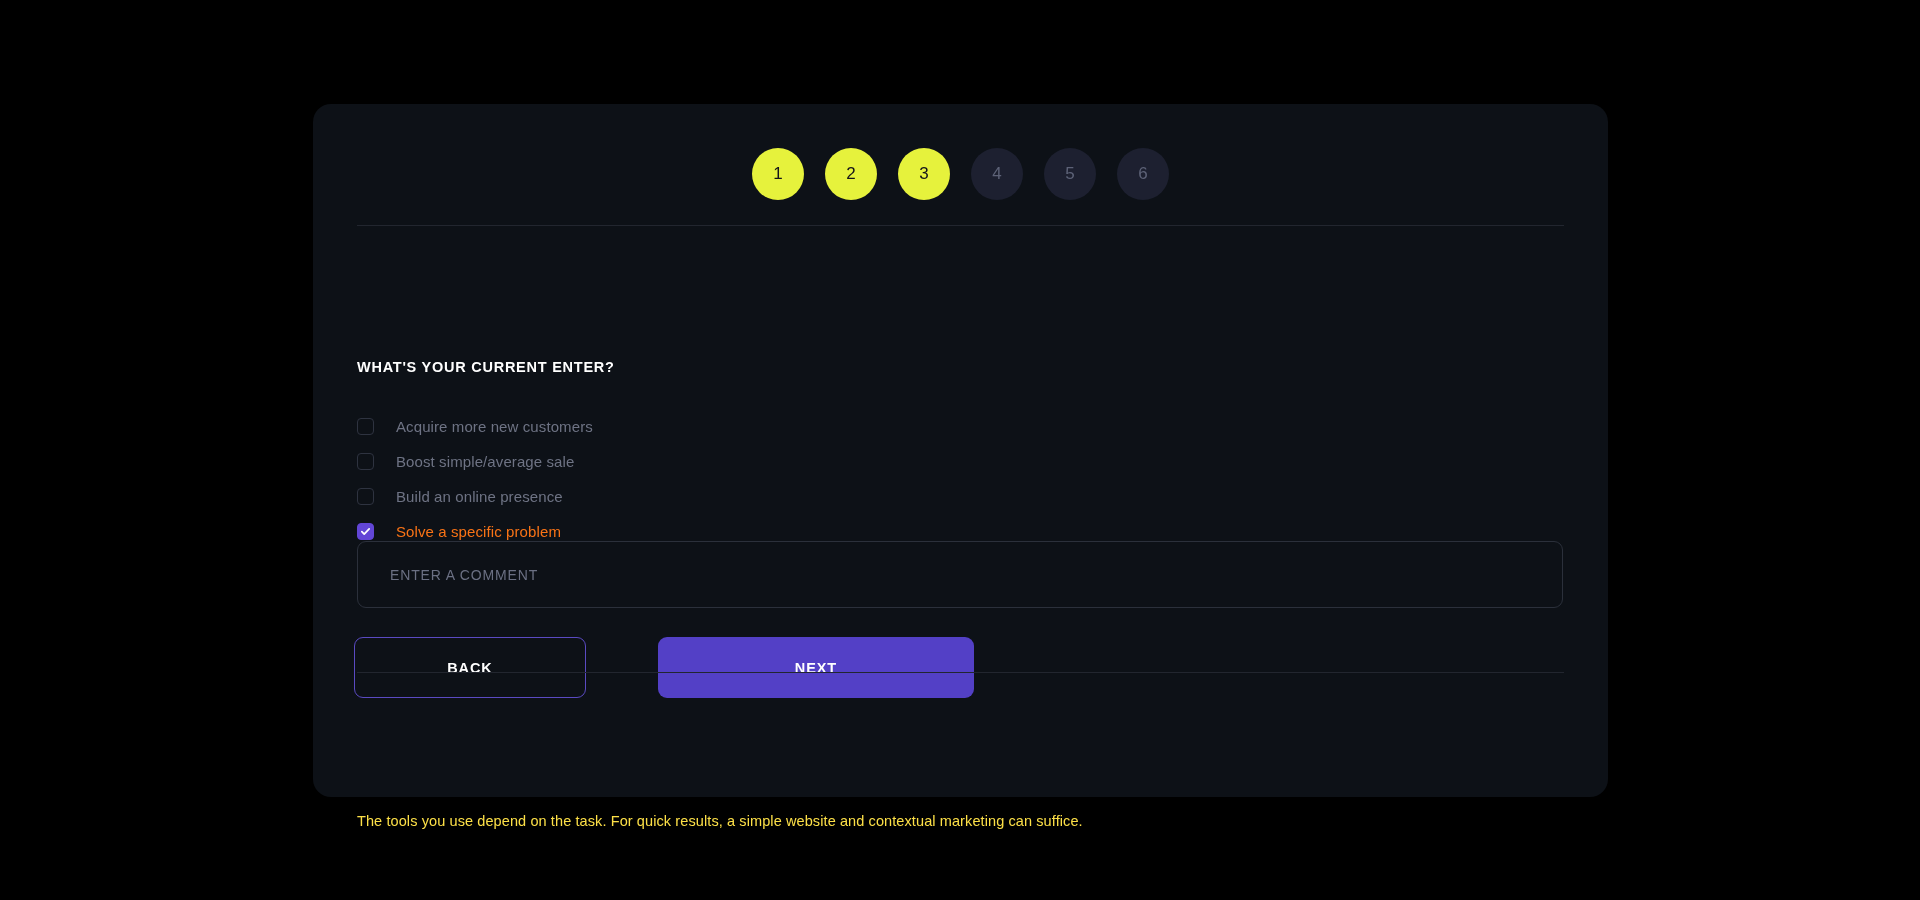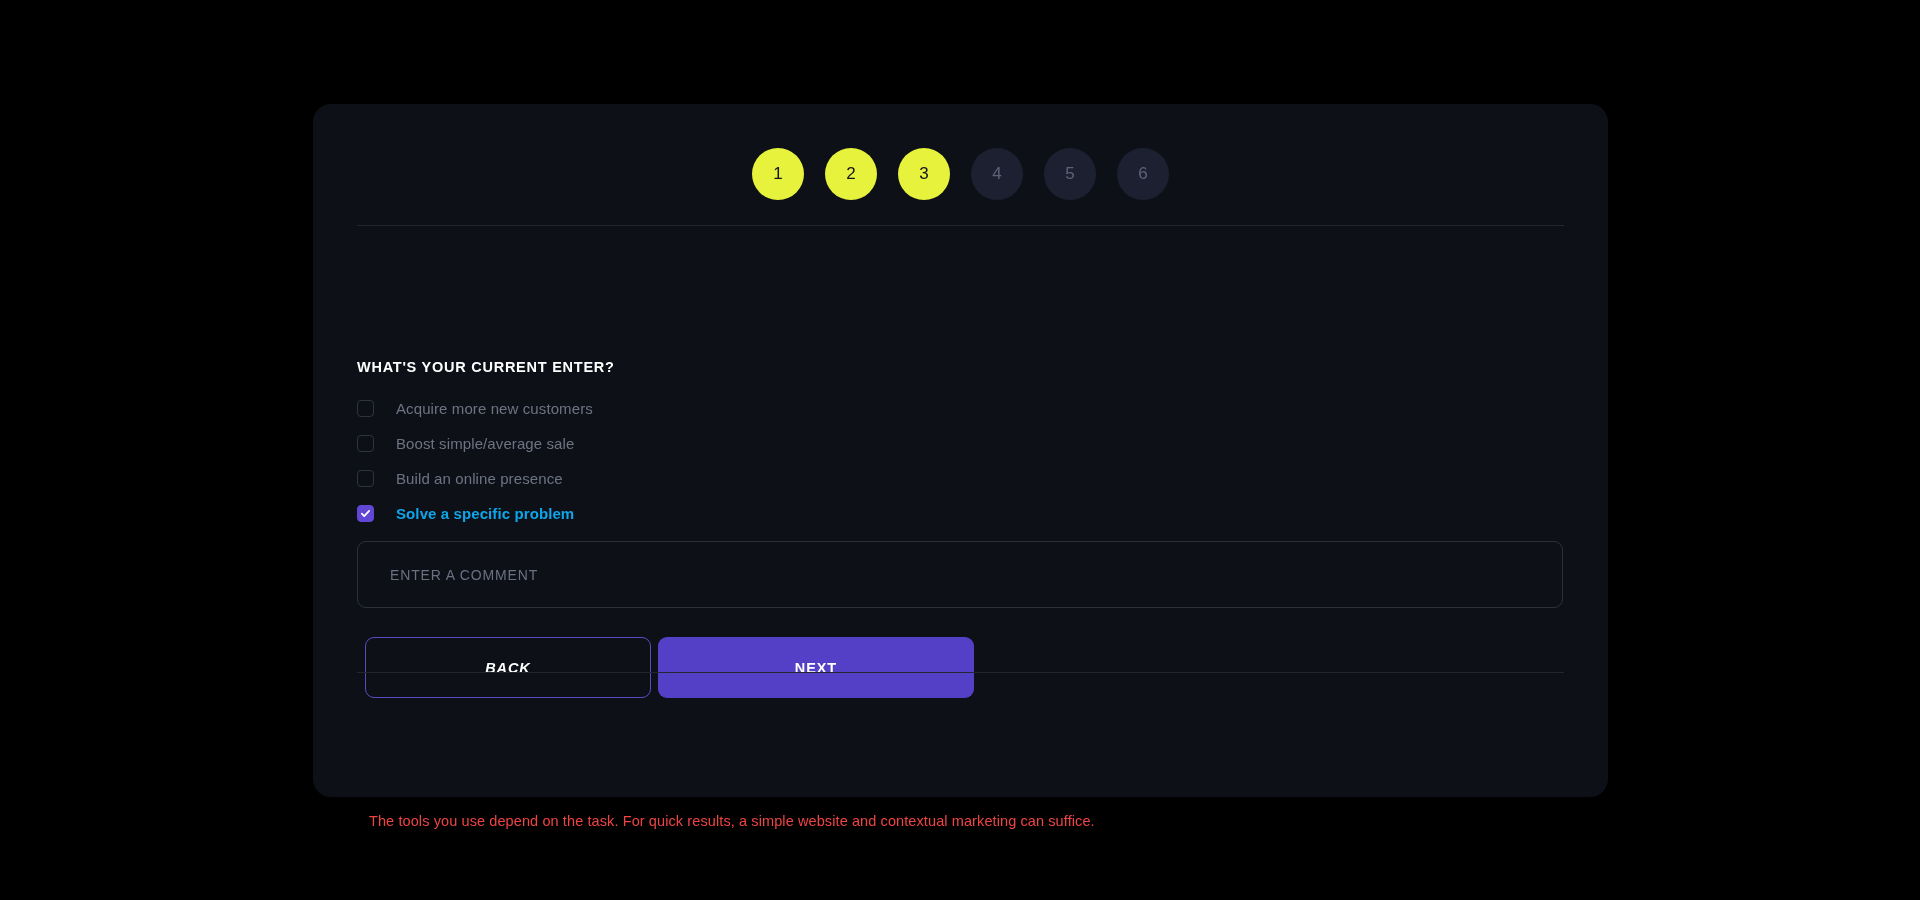--- a/index.html
+++ b/index.html
@@ -90,21 +90,21 @@
   
   .options {
     position: absolute;
     left: 44px;
     top: 296px;
     width: 1207px;
   }
 
   .option {
     display: flex;
-    align-items: flex-start;
+    align-items: flex-end;
     height: 35px;
     cursor: pointer;
   }
 
   .box {
     width: 17px;
     height: 17px;
     border-radius: 4px;
     flex: 0 0 auto;
     display: flex;
@@ -128,21 +128,21 @@
     height: 11px;
   }
   .box.on .tick { display: block; }
 
   .option-label {
     margin-left: 22px;
     font-size: 15px;
     letter-spacing: 0.1px;
   }
   .option-label.muted    { color: #6e7384; }
-  .option-label.selected { color: #0ea5e9; font-weight: bold; }
+  .option-label.selected { color: #f97316; }
 
   
   .comment {
     position: absolute;
     left: 44px;
     top: 437px;
     width: 1206px;
     height: 67px;
     background: transparent;
     border: 1px solid #2b303b;
@@ -169,49 +169,47 @@
     font-size: 14.5px;
     font-weight: 700;
     letter-spacing: 0.9px;
     cursor: pointer;
     display: flex;
     align-items: center;
     justify-content: center;
   }
 
   .btn.back {
-    left: 52px;
-    width: 286px;
+    left: 41px;
+    width: 232px;
     background: transparent;
     border: 1.3px solid #5a4ac2;
     color: #ffffff;
-    font-style: italic;
   }
 
   .btn.next {
     left: 345px;
     width: 316px;
     background: #5340c6;
     border: none;
     color: #ffffff;
   }
 
   
   .footer {
     position: absolute;
     left: 44px;
     top: 703px;
     width: 1207px;
   }
   .footer p {
     font-size: 14.5px;
     line-height: 29px;
-    color: #ef4444;
+    color: #fde047;
     letter-spacing: 0.1px;
-    margin-left: 12px;
   }
 </style>
 </head>
 <body>
 
 <div id="stage">
   <div id="card">
 
     <div class="stepper">
       <div class="step done">

